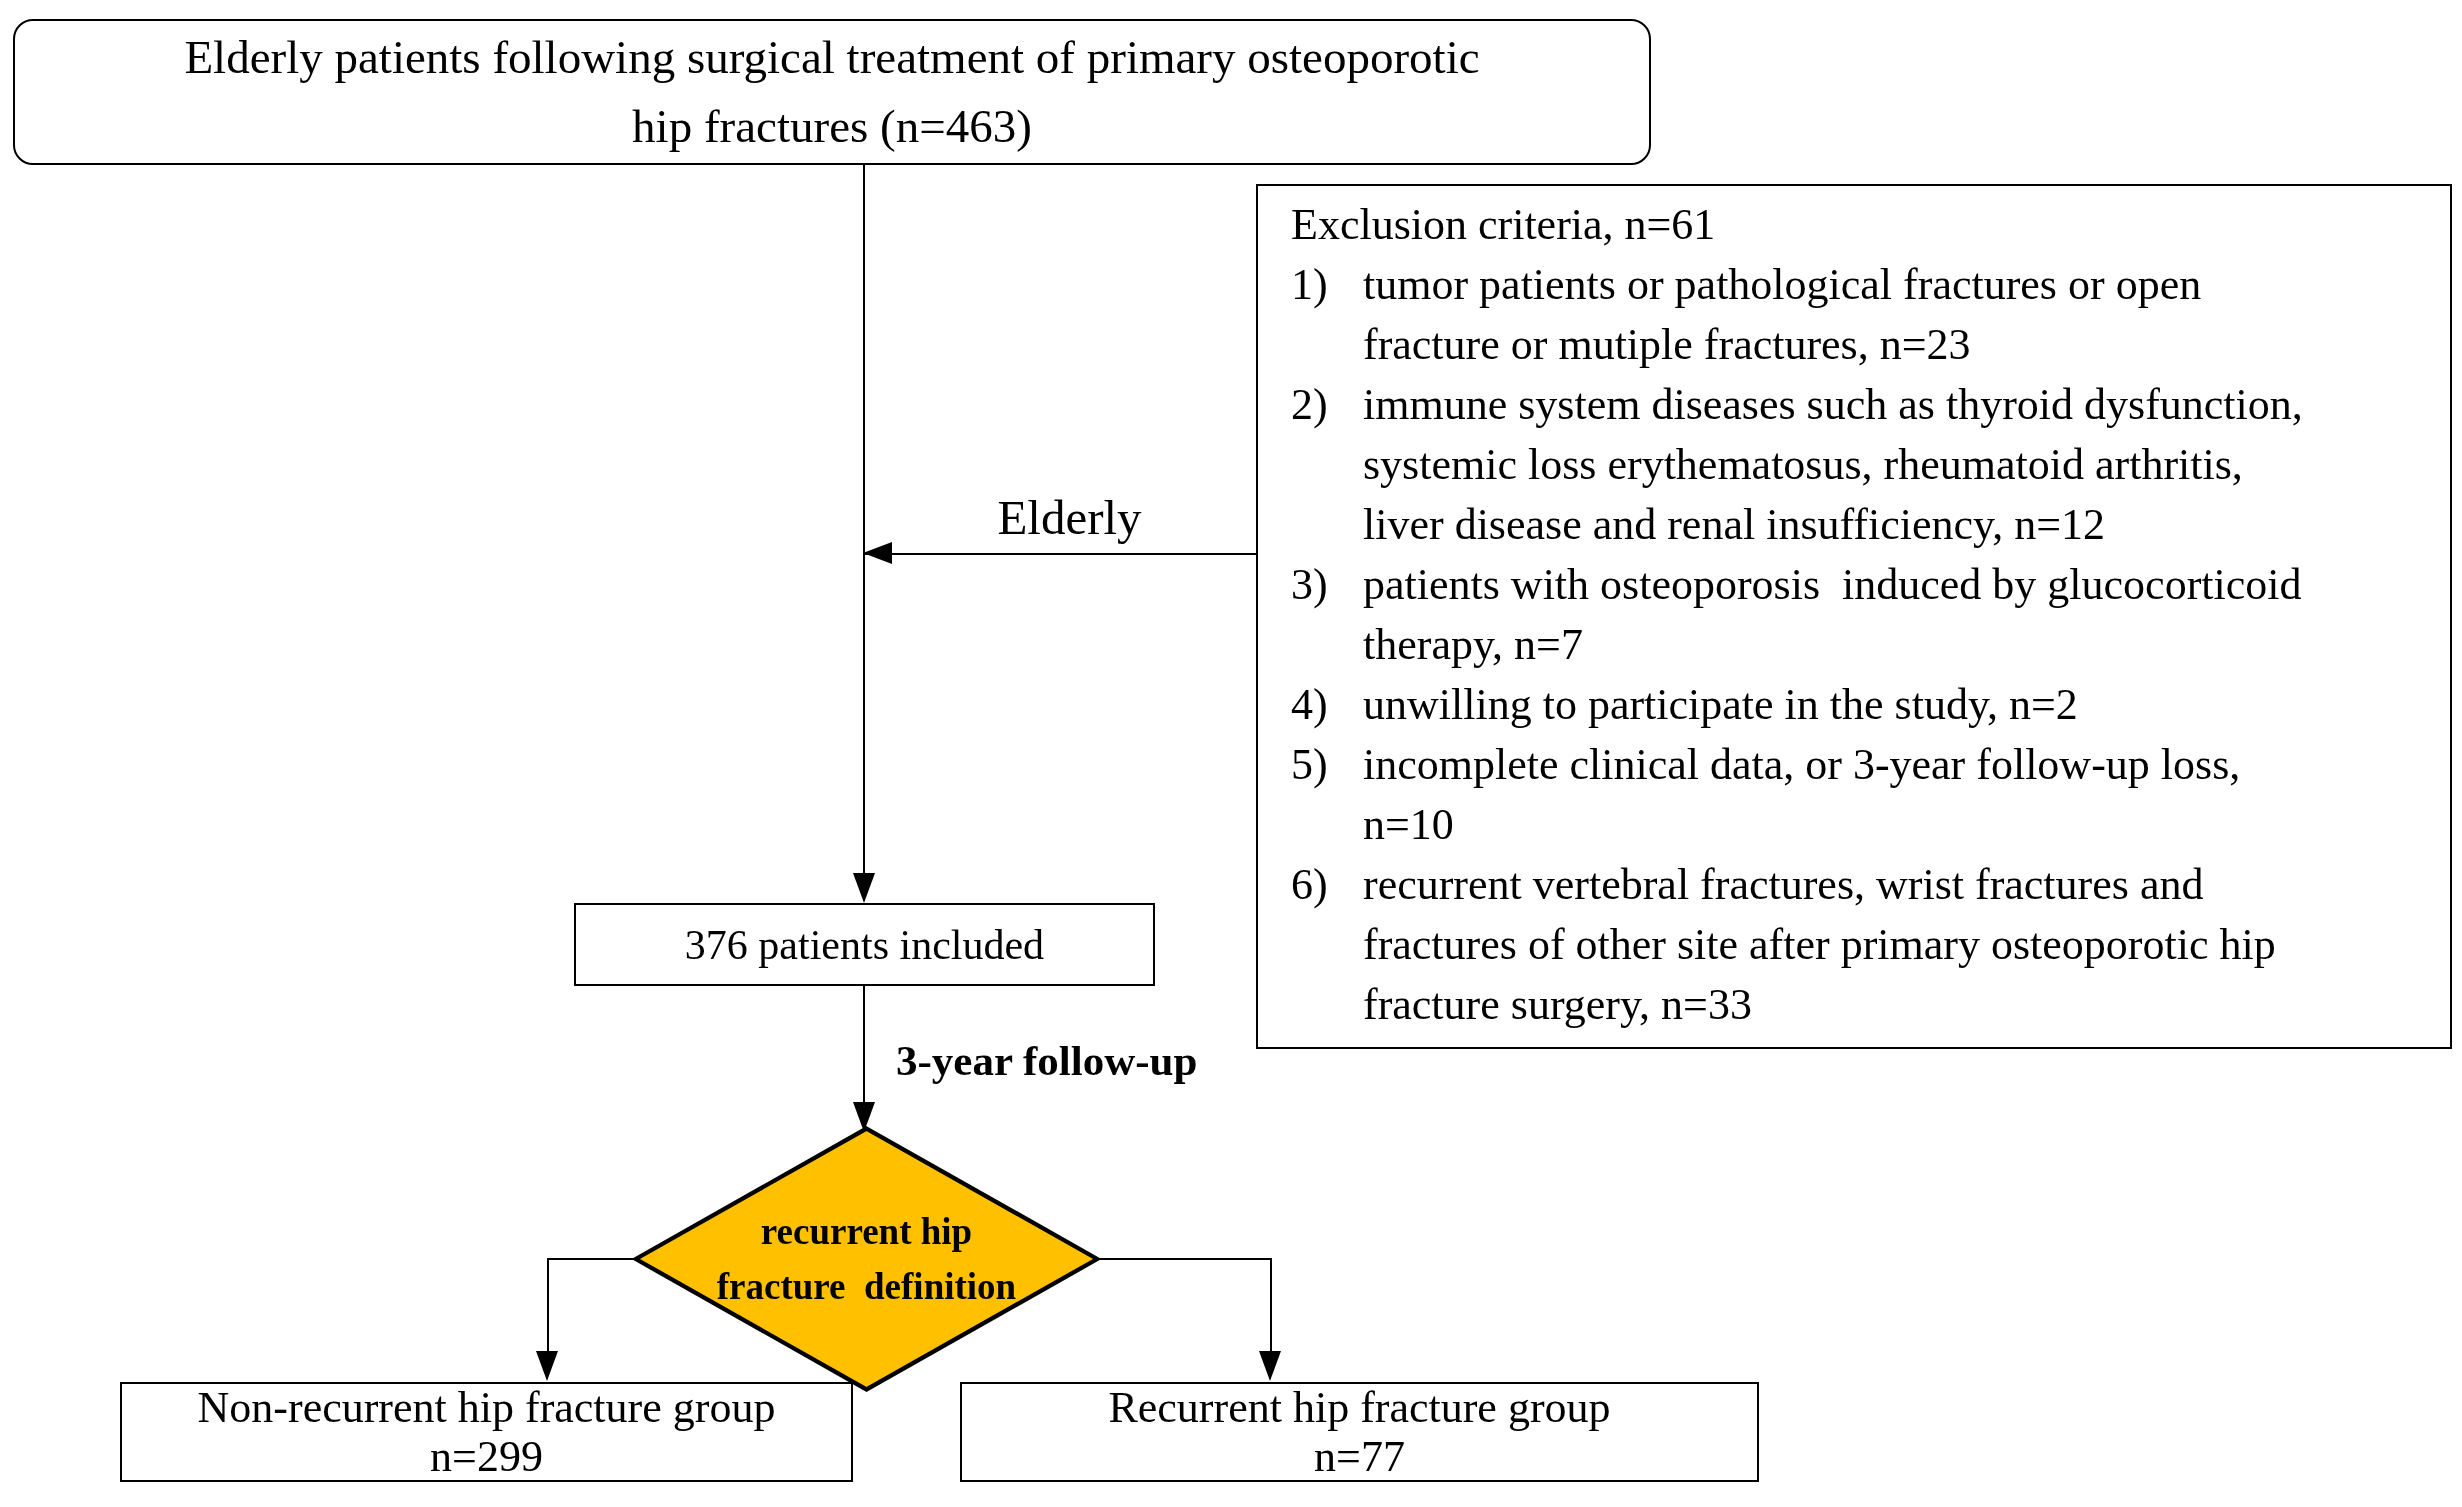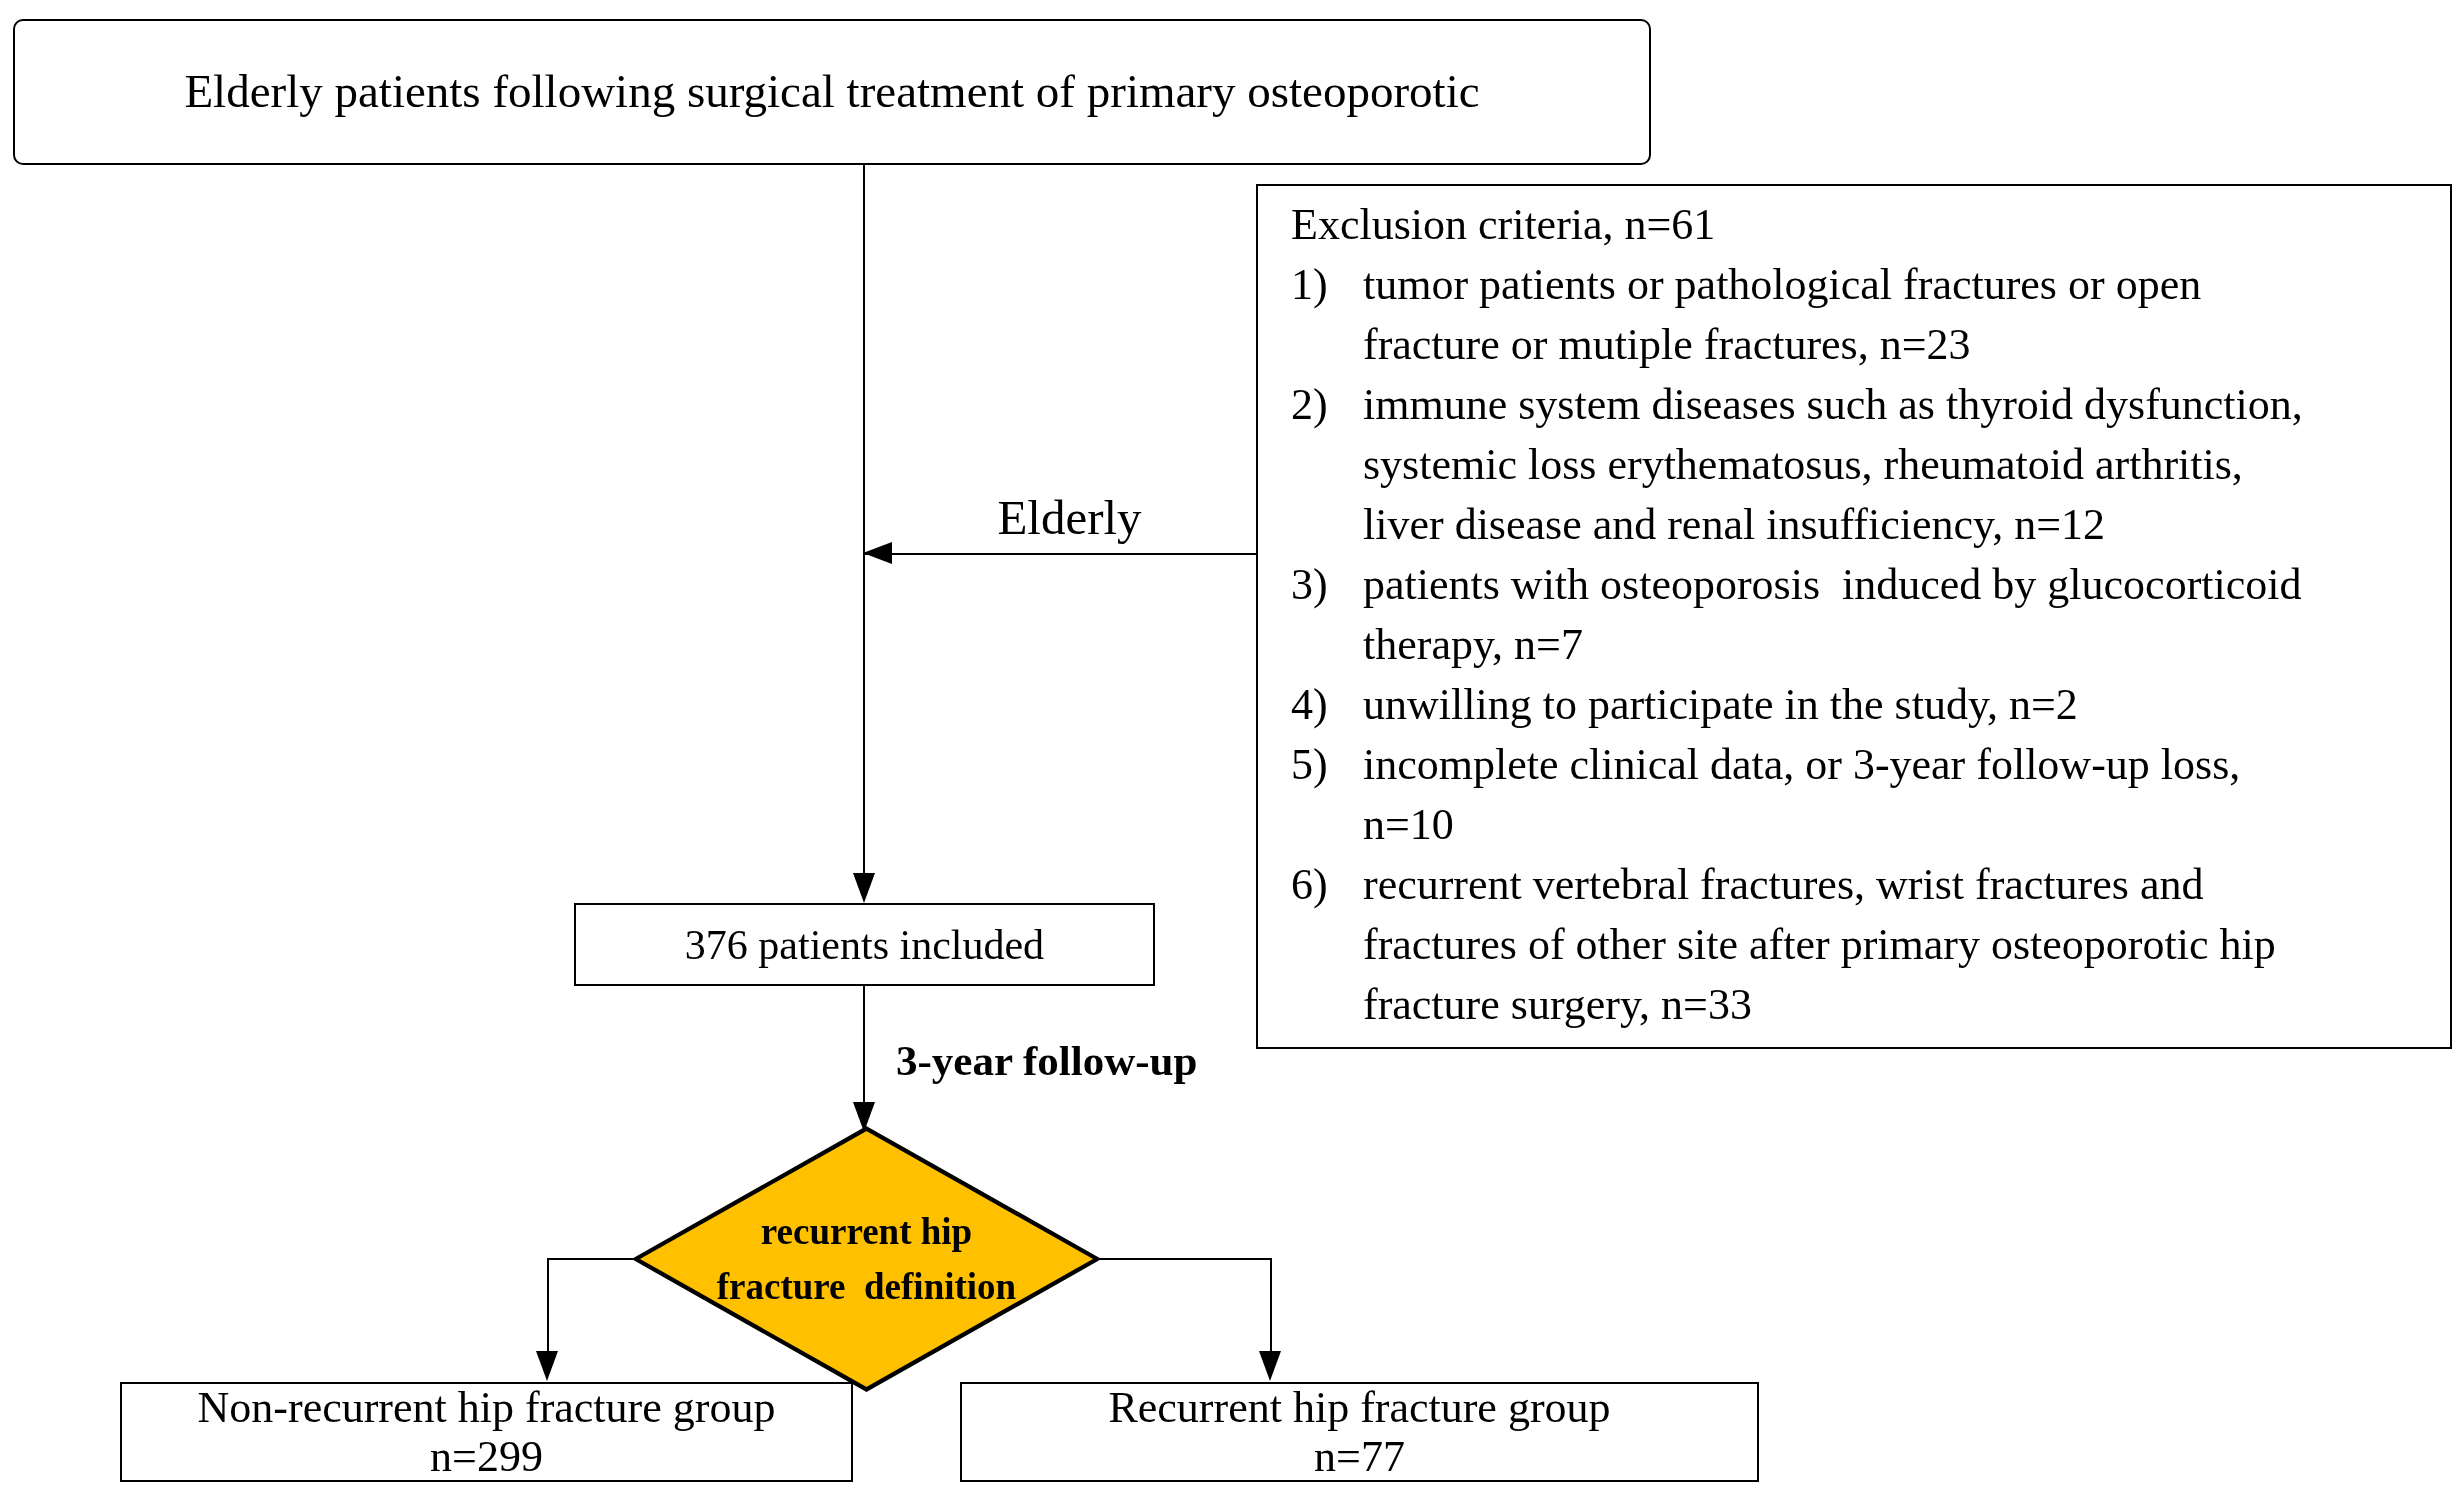--- a/index.html
+++ b/index.html
@@ -22,21 +22,21 @@
     background: #ffffff;
     display: flex;
     flex-direction: column;
     align-items: center;
     justify-content: center;
     text-align: center;
   }
   .box .ln { white-space: pre; }
   .top-box {
     left: 13px; top: 18.7px; width: 1638px; height: 146px;
-    border-radius: 10px;
+    border-radius: 20px;
     font-size: 47px; line-height: 69px;
   }
   .excl-box {
     left: 1256px; top: 184px; width: 1196px; height: 865px;
     display: block;
     text-align: left;
     padding: 8.6px 5.7px 0 33px;
     font-size: 44px; line-height: 60px;
     overflow: hidden;
   }
@@ -104,20 +104,21 @@
   }
   .diamond-text div { white-space: pre; }
 </style>
 </head>
 <body>
 
 <div class="canvas">
 
   <div class="box top-box">
     <div class="ln">Elderly patients following surgical treatment of primary osteoporotic</div>
+    <div class="ln">hip fractures (n=463)</div>
   </div>
 
   <div class="line vline1"></div>
   <div class="arrow-down ad1"></div>
 
   <div class="line excl-arrow-line"></div>
   <div class="arrow-left al1"></div>
   <div class="excluded-label">Elderly</div>
 
   <div class="box excl-box">

